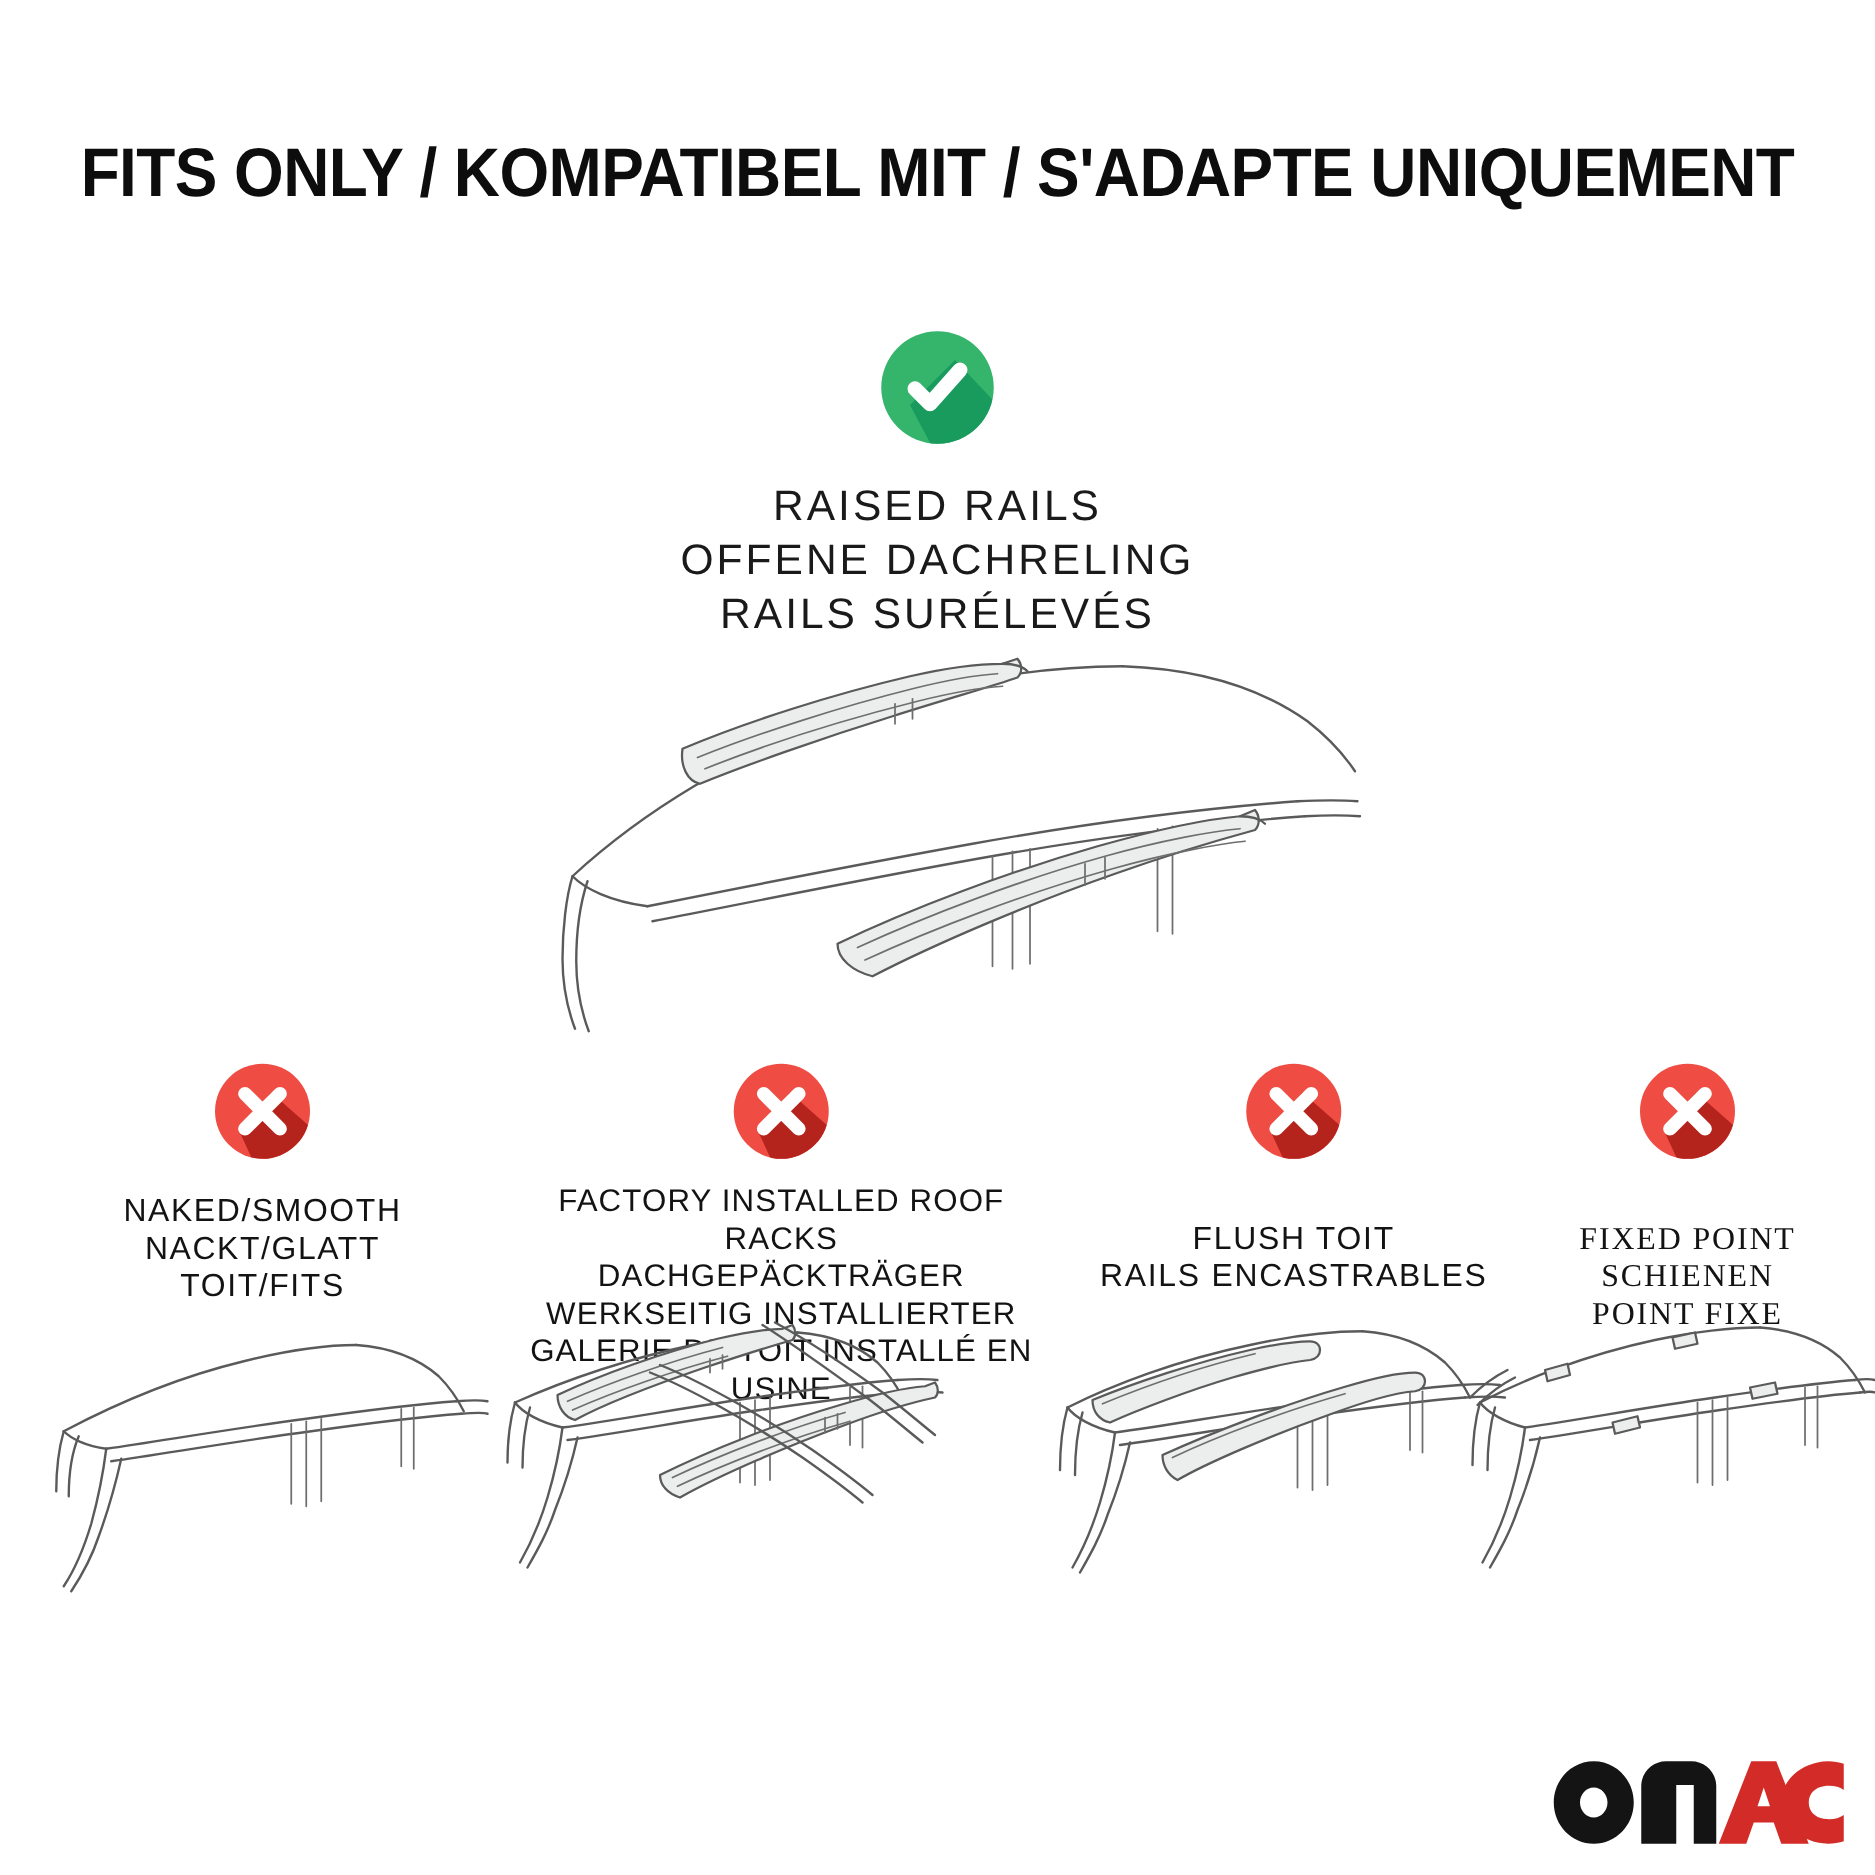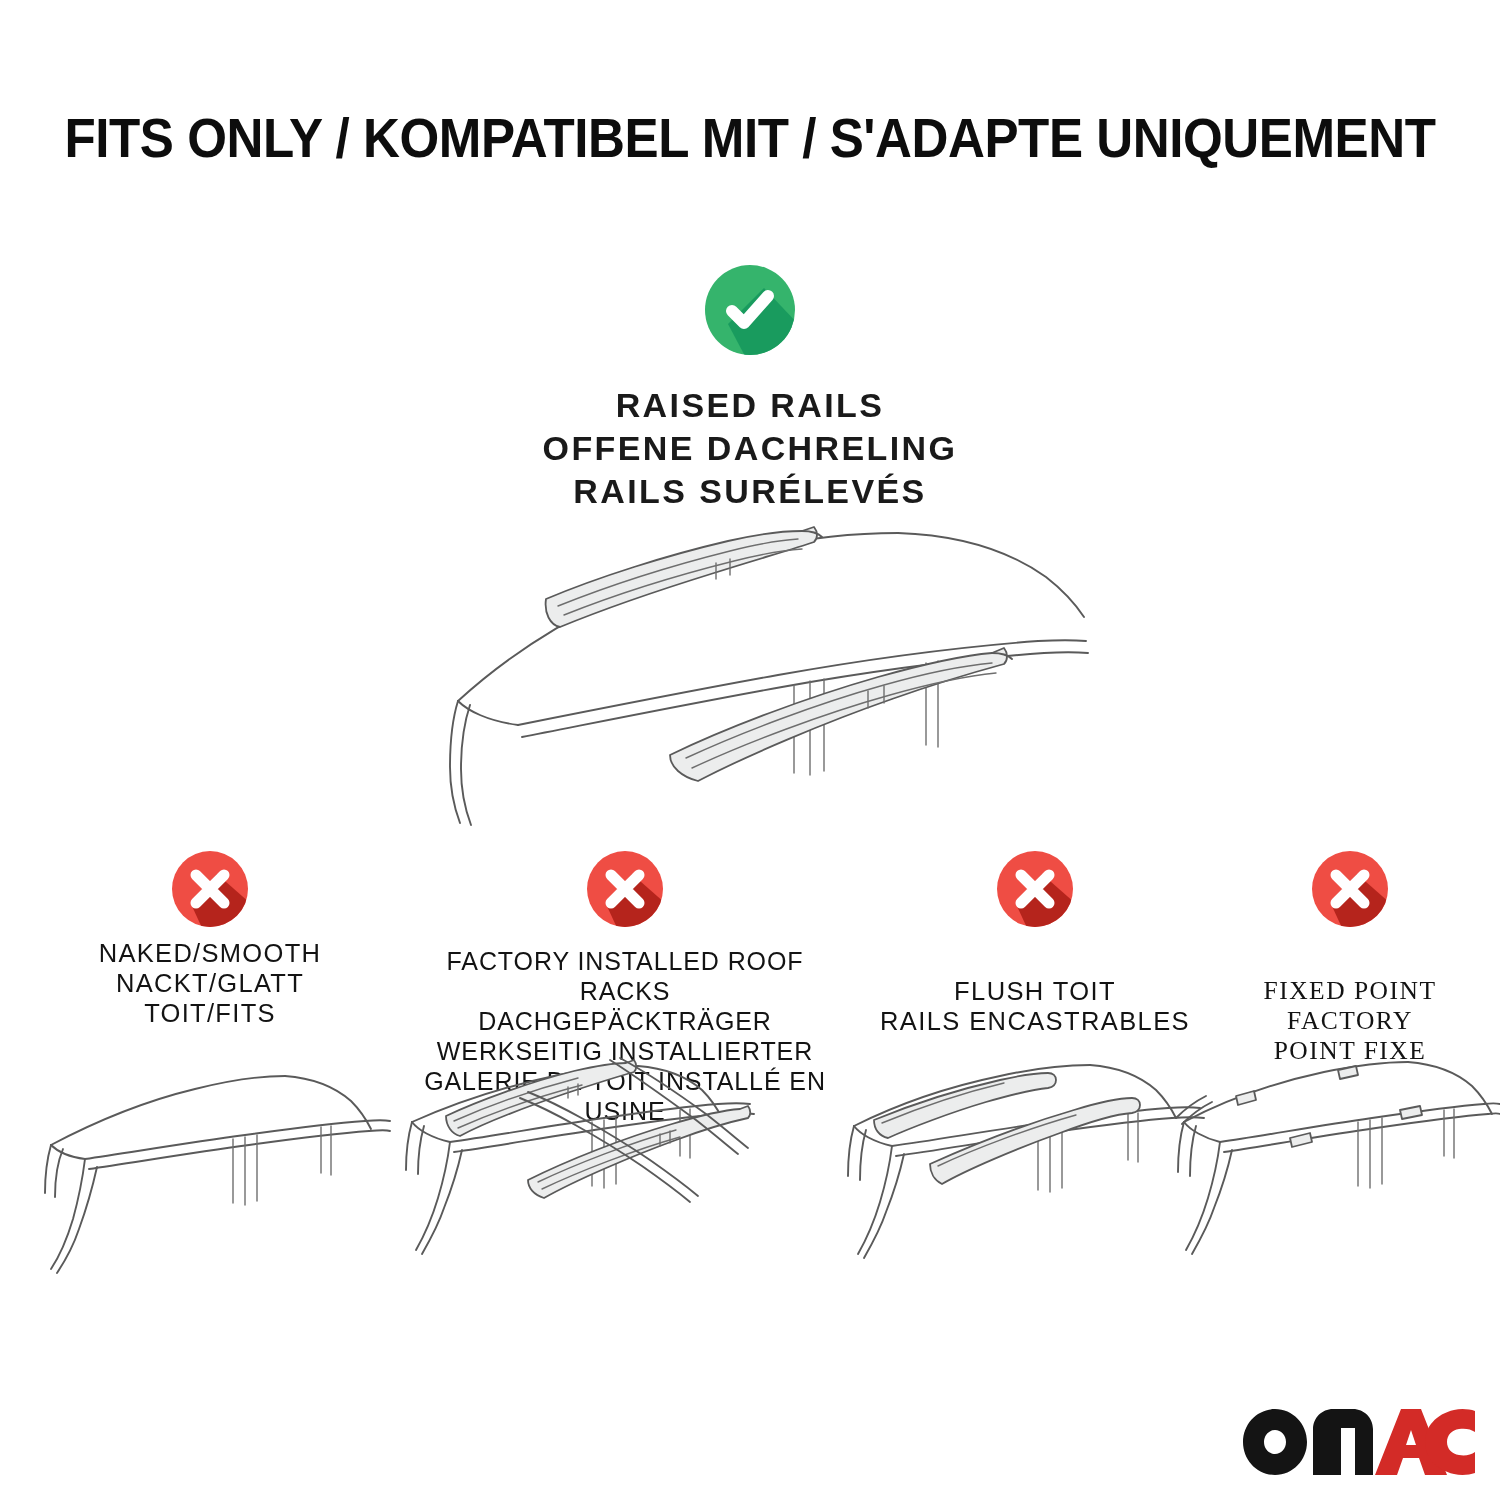--- a/index.html
+++ b/index.html
@@ -45,21 +45,21 @@
     height: 96px;
     margin: 0 auto;
     position: relative;
   }
   .ok-labels {
     margin-top: 26px;
     font-size: 34px;
     line-height: 43px;
     letter-spacing: 2.4px;
     color: #1a1a1a;
-    font-weight: 700;
+    font-weight: 400;
   }
 
   
   .main-illu {
     position: absolute;
     left: 398px;
     top: 505px;
     width: 704px;
     height: 330px;
   }
@@ -94,21 +94,21 @@
     line-height: 30px;
     letter-spacing: 1.3px;
     color: #131313;
     font-weight: 400;
   }
   .col-2 .col-labels { font-size: 25px; letter-spacing: 0.9px; }
   .col-3 .col-labels { letter-spacing: 1.4px; }
   .col-4 .col-labels { letter-spacing: 1.5px; font-family: Liberation Serif, serif; }
 
   
-  .col-1 .col-labels { margin-top: 8px; }
+  .col-1 .col-labels { margin-top: 24px; }
   .col-2 .col-labels { margin-top: 16px; }
   .col-3 .col-labels { margin-top: 46px; }
   .col-4 .col-labels { margin-top: 46px; }
 
   
   .bot-illu {
     position: absolute;
     height: 215px;
   }
   .bot-illu-1 { left: 45px;   top: 1063px; width: 345px; }
@@ -281,21 +281,21 @@
           </defs>
         <circle cx="41" cy="41" r="38" fill="#ef4d44"></circle>
         <g clip-path="url(#xc4)">
           <polygon points="48,26 82,56 82,82 34,82 22,56" fill="#b02119" opacity="0.92"></polygon>
         </g>
         <path d="M27 27 L55 55 M55 27 L27 55" fill="none" stroke="#ffffff" stroke-width="11" stroke-linecap="round"></path>
       </svg>
     </div>
     <div class="col-labels">
       <div>FIXED POINT</div>
-      <div>FACTORY</div>
+      <div>SCHIENEN</div>
       <div>POINT FIXE</div>
     </div>
   </div>
 </div>
 
 <div class="bot-illu bot-illu-1">
   <svg width="345" height="215" viewBox="0 0 345 215">
     <path class="ln" d="M6 82 C40 64 92 40 150 26 C186 17 216 13 240 13"></path>
     <path class="ln" d="M240 13 C268 15 290 24 306 38 C316 48 322 58 326 66"></path>
     <path class="ln" d="M6 82 C12 88 24 94 40 96"></path>

